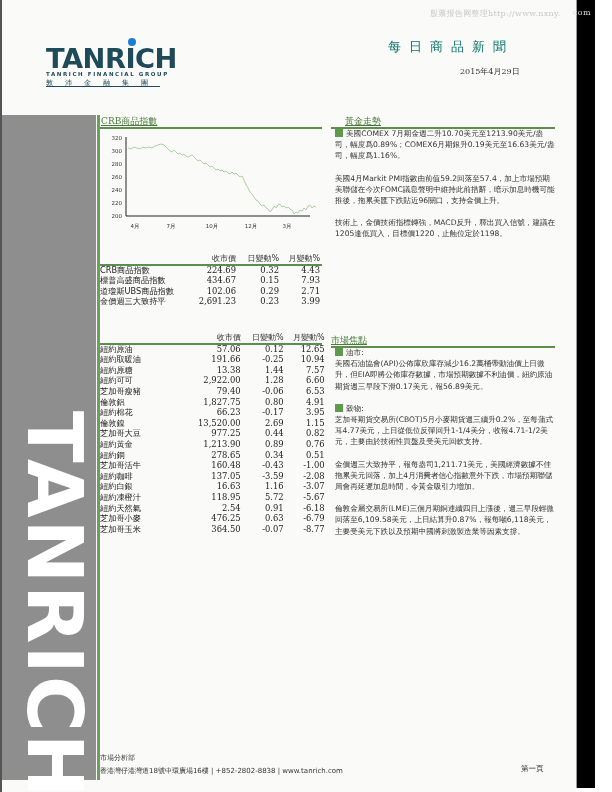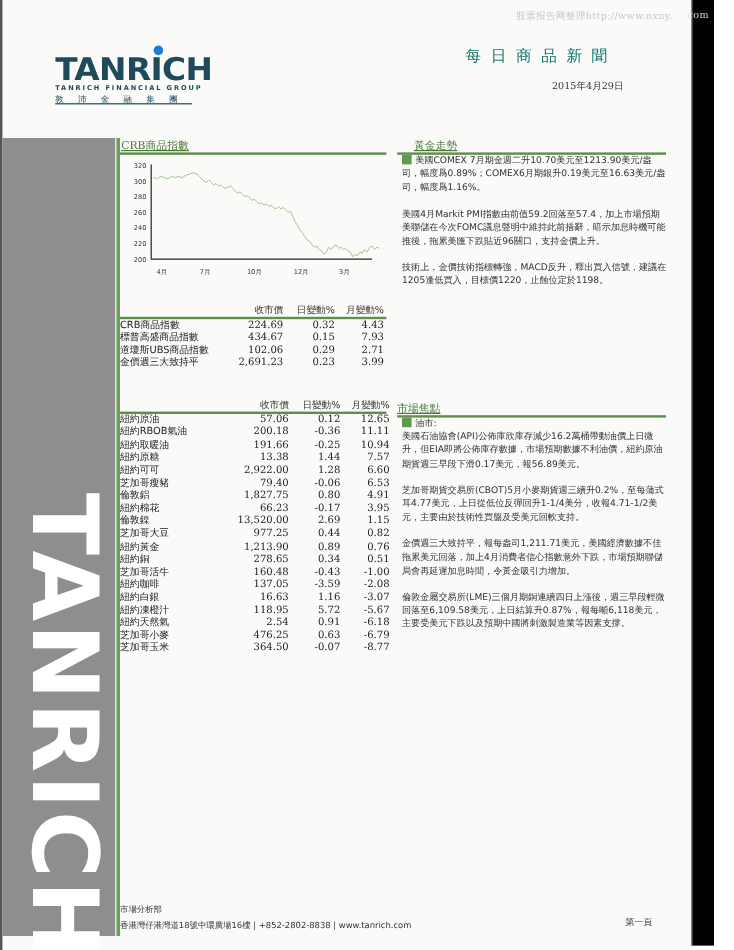--- a/index.html
+++ b/index.html
@@ -145,26 +145,20 @@
     </tr>
   </thead>
   <tbody id="futures-body">
       <tr>
         <td class="name">紐約原油</td>
         <td class="num">57.06</td>
         <td class="num">0.12</td>
         <td class="num">12.65</td>
       </tr>
       <tr>
-        <td class="name">紐約RBOB氣油</td>
-        <td class="num">200.18</td>
-        <td class="num">-0.36</td>
-        <td class="num">11.11</td>
-      </tr>
-      <tr>
         <td class="name">紐約取暖油</td>
         <td class="num">191.66</td>
         <td class="num">-0.25</td>
         <td class="num">10.94</td>
       </tr>
       <tr>
         <td class="name">紐約原糖</td>
         <td class="num">13.38</td>
         <td class="num">1.44</td>
         <td class="num">7.57</td>
@@ -272,20 +266,21 @@
 </div>
 
 <div class="section-head" style="left:331px; top:334px;">市場焦點</div>
 <div class="hr-green" style="left:331px; top:346px; width:224px;"></div>
 <div class="right-col" style="top:347px;">
   <div class="para">
     <span class="sub-head"><span class="bullet"></span><span>油市:</span></span>
     <span>美國石油協會(API)公佈庫欣庫存減少16.2萬桶帶動油價上日微升，但EIA即將公佈庫存數據，市場預期數據不利油價，紐約原油期貨週三早段下滑0.17美元，報56.89美元。</span>
   </div>
   <div class="para">
+    <span class="sub-head"><span class="bullet"></span><span>穀物:</span></span>
     <span>芝加哥期貨交易所(CBOT)5月小麥期貨週三續升0.2%，至每蒲式耳4.77美元，上日從低位反彈回升1-1/4美分，收報4.71-1/2美元，主要由於技術性買盤及受美元回軟支持。</span>
   </div>
   <div class="para">
     <span>金價週三大致持平，報每盎司1,211.71美元，美國經濟數據不佳拖累美元回落，加上4月消費者信心指數意外下跌，市場預期聯儲局會再延遲加息時間，令黃金吸引力增加。</span>
   </div>
   <div class="para">倫敦金屬交易所(LME)三個月期銅連續四日上漲後，週三早段輕微回落至6,109.58美元，上日結算升0.87%，報每噸6,118美元，主要受美元下跌以及預期中國將刺激製造業等因素支撐。</div>
 </div>
 
 <div class="footer">
   <div>市場分析部</div>

